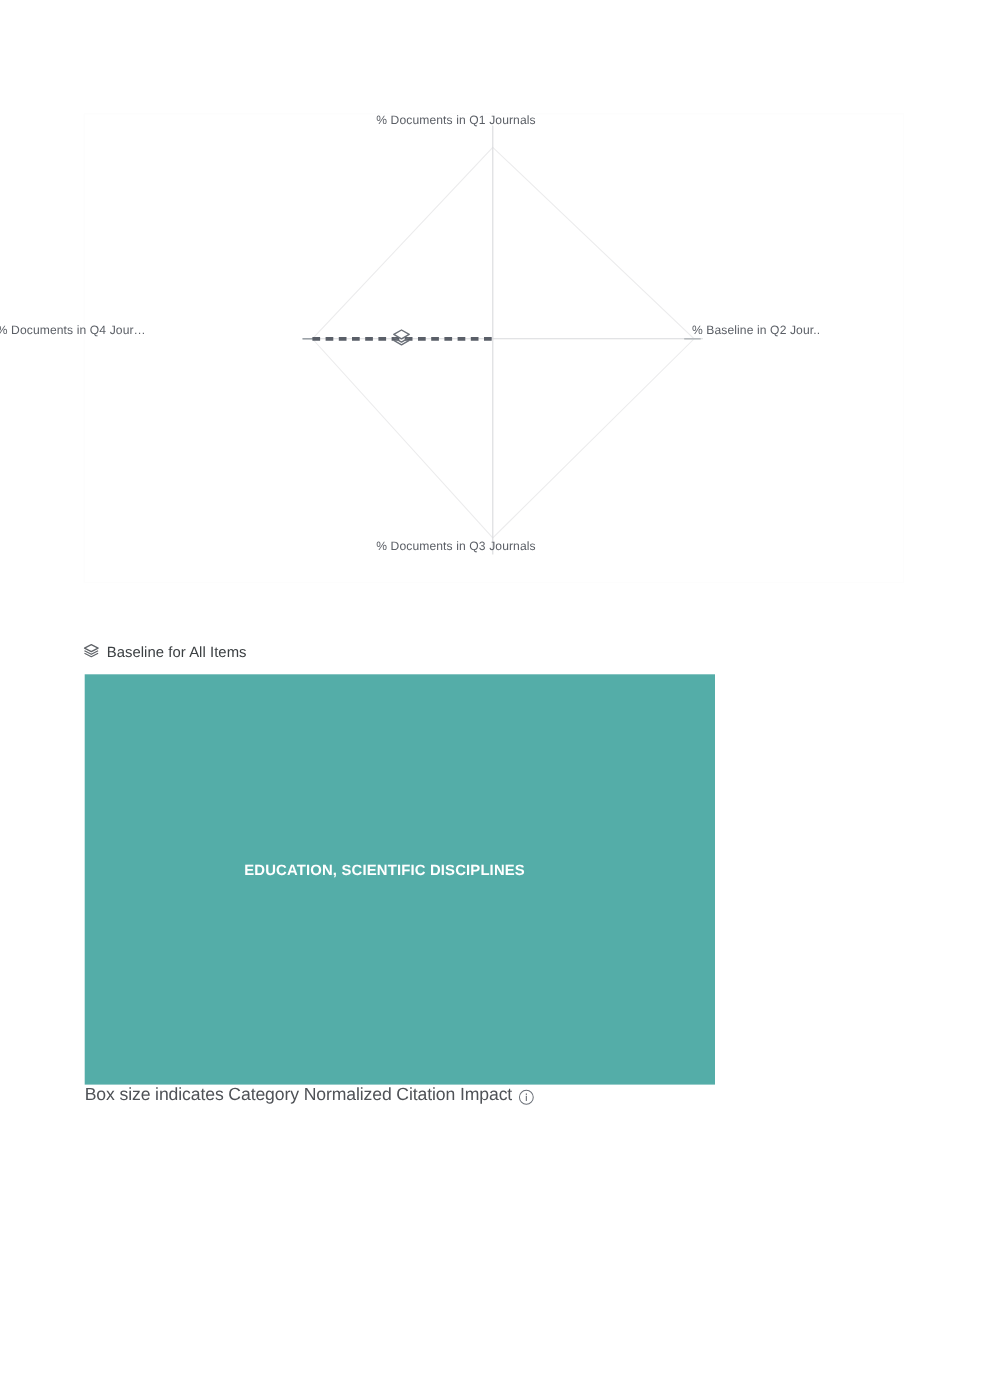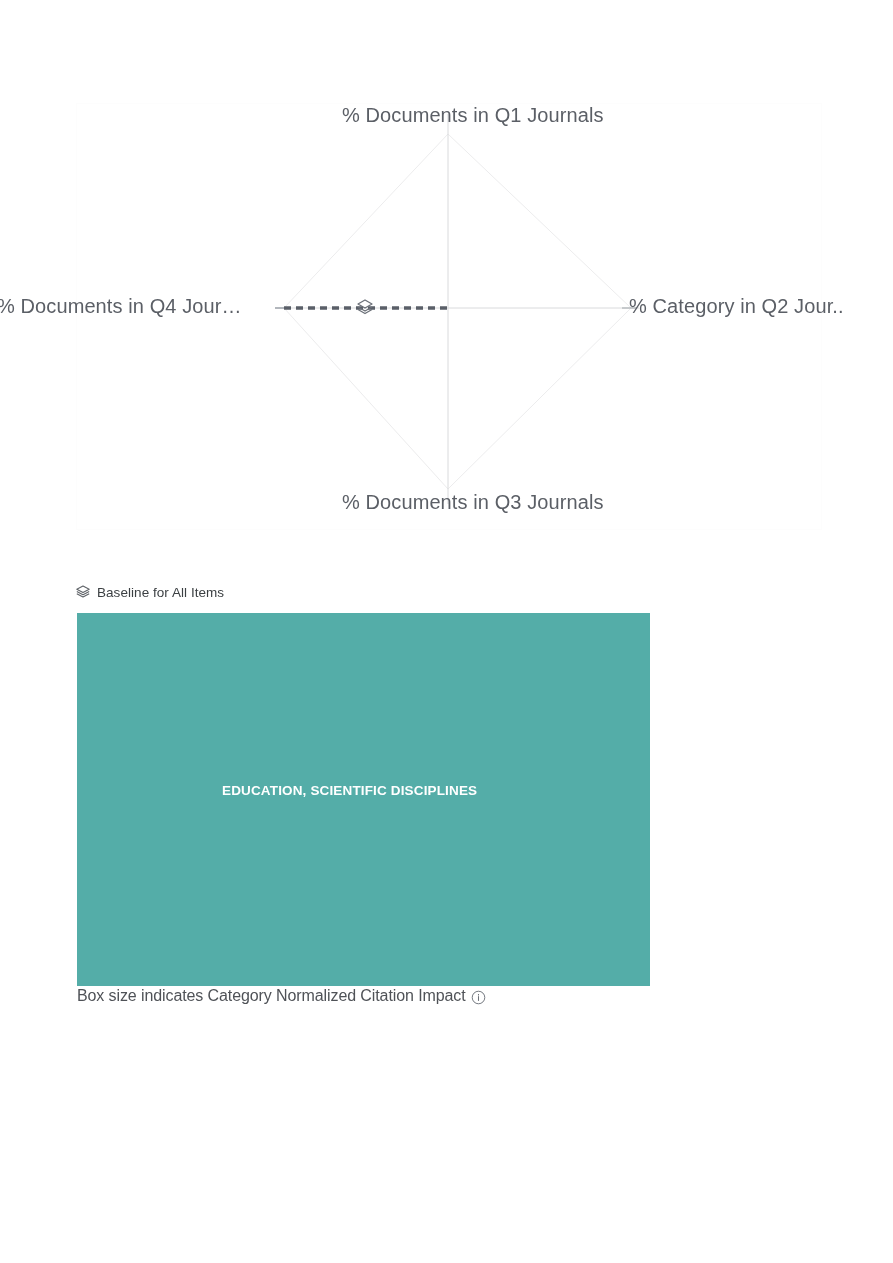--- a/index.html
+++ b/index.html
@@ -31,21 +31,21 @@
     position: absolute;
     left: 0;
     top: 0;
     width: 746px;
     height: 427px;
     overflow: visible;
   }
 
   .axis-label {
     position: absolute;
-    font-size: 20px;
+    font-size: 11px;
     color: #5b5f66;
     white-space: nowrap;
     letter-spacing: 0.1px;
   }
   #axis-label-q1 {
     left: 265px;
     top: 0px;
     text-align: center;
   }
   #axis-label-q3 {
@@ -185,21 +185,21 @@
     <svg viewBox="0 0 20 20" width="20" height="20">
       <g fill="none" stroke="#6b7078" stroke-width="1.3" stroke-linejoin="round">
         <polygon points="10,3 17,7 10,11 3,7"></polygon>
         <polyline points="3,10 10,14 17,10"></polyline>
         <polyline points="3,12.5 10,16.5 17,12.5"></polyline>
       </g>
     </svg>
   </span>
 
   <span class="axis-label" id="axis-label-q1">% Documents in Q1 Journals</span>
-  <span class="axis-label" id="axis-label-q2">% Category in Q2 Jour..</span>
+  <span class="axis-label" id="axis-label-q2">% Baseline in Q2 Jour..</span>
   <span class="axis-label" id="axis-label-q3">% Documents in Q3 Journals</span>
   <span class="axis-label" id="axis-label-q4">% Documents in Q4 Jour…</span>
 </div>
 
 <div id="radar-legend">
   <span class="legend-icon">
     <svg viewBox="0 0 16 16" width="16" height="16">
       <g fill="none" stroke="#5f6368" stroke-width="1.1" stroke-linejoin="round">
         <polygon points="8,2 14.2,5.2 8,8.4 1.8,5.2"></polygon>
         <polyline points="1.8,7.6 8,10.8 14.2,7.6"></polyline>

